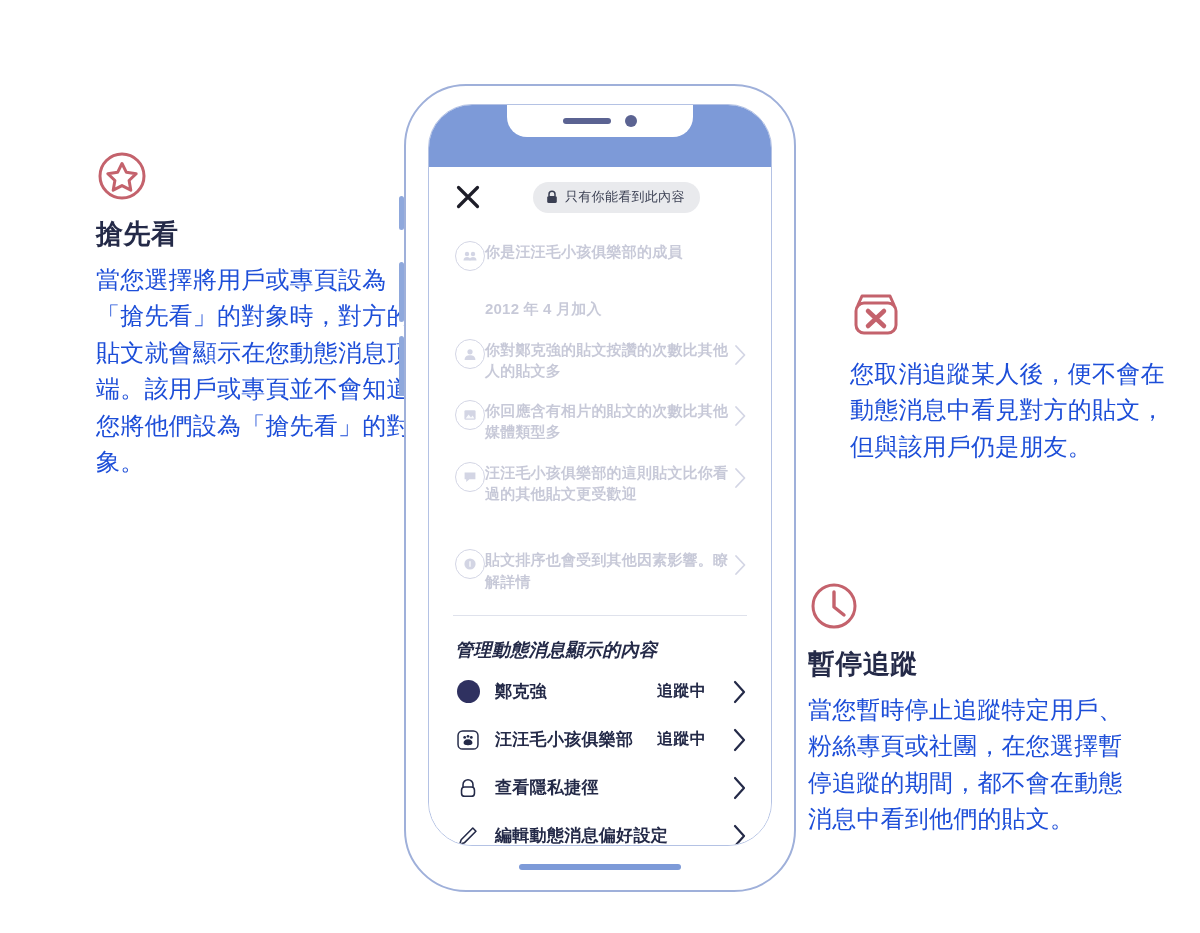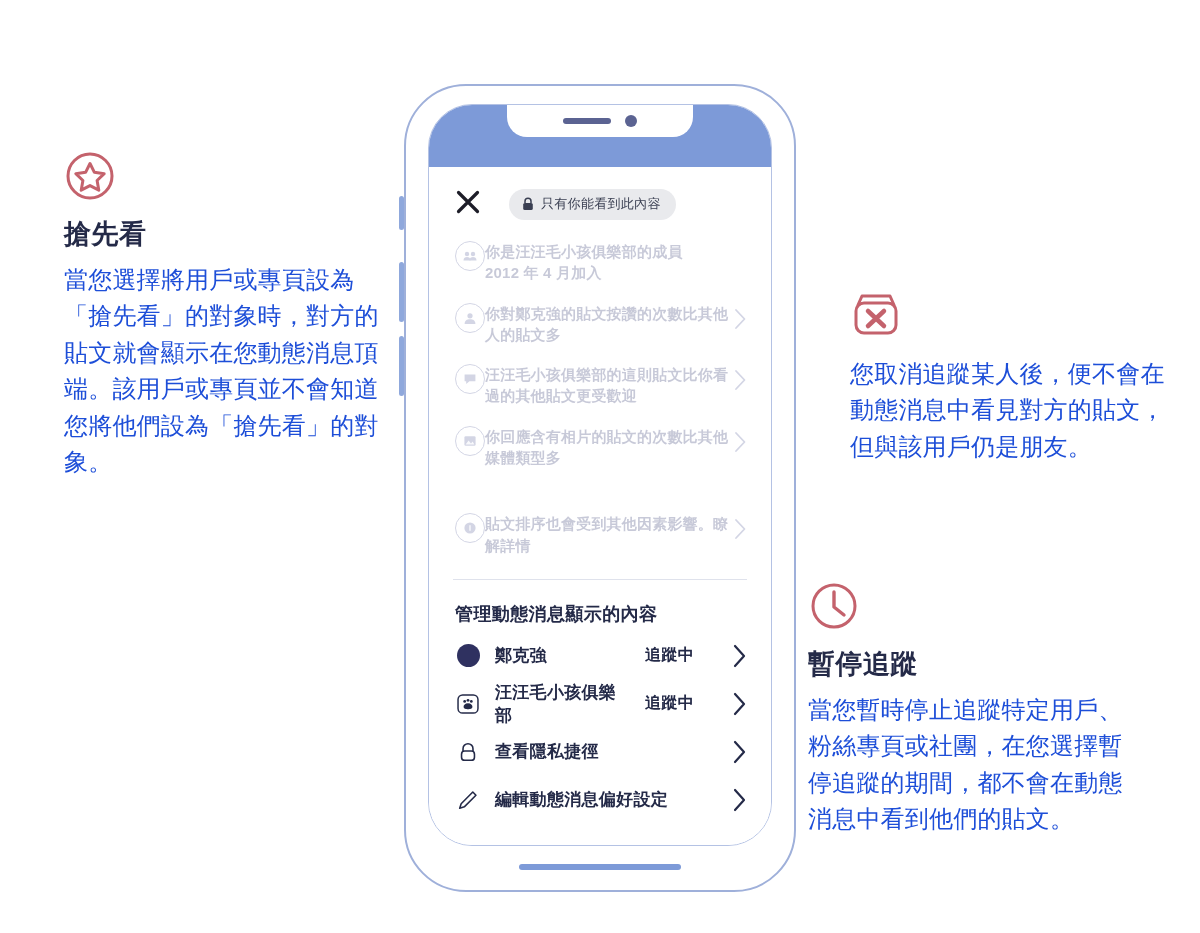--- a/index.html
+++ b/index.html
@@ -40,21 +40,21 @@
     line-height: 1.25;
   }
 
   .explainer p {
     font-size: 24px;
     line-height: 1.52;
     color: #1d4ed8;
     letter-spacing: 0.2px;
   }
 
-  #block-see-first  { left: 64px;  top: 150px;  width: 318px; }
+  #block-see-first  { left: 96px;  top: 150px;  width: 318px; }
   #block-hide       { left: 82px;  top: 577px;  width: 330px; }
   #block-unfollow   { left: 850px; top: 288px;  width: 318px; }
   #block-snooze     { left: 808px; top: 580px;  width: 320px; }
 
   
   .phone-wrap {
     position: absolute;
     left: 404px;
     top: 84px;
     width: 392px;
@@ -140,23 +140,24 @@
     bottom: 22px;
     width: 162px;
     height: 6px;
     border-radius: 3px;
     background: #7d9ad8;
   }
 
   
   .app-header {
     display: flex;
-    align-items: flex-start;
+    align-items: center;
     height: 58px;
-    padding-top: 22px;
+    padding-top: 2px;
+    gap: 24px;
   }
   .close-x {
     width: 26px; height: 26px;
     flex: 0 0 auto;
     margin-left: 4px;
   }
   .privacy-pill {
     margin-left: 28px;
     display: inline-flex;
     align-items: center;
@@ -198,21 +199,21 @@
   .insight-icon svg { width: 16px; height: 16px; display: block; }
 
   .insight-text {
     flex: 1 1 auto;
     font-size: 15px;
     line-height: 1.42;
     color: #4a5080;
     letter-spacing: 0.2px;
     padding-top: 1px;
   }
-  .insight-text .sub { display: block; }
+  .insight-text .sub { display: block; margin-top: 36px; }
 
   .chev {
     flex: 0 0 auto;
     width: 13px; height: 22px;
     margin-top: 6px;
     margin-left: 4px;
   }
 
   .divider {
     height: 1px;
@@ -220,20 +221,21 @@
     margin: 14px 2px 0 2px;
   }
 
   
   .manage-title {
     font-size: 18px;
     font-weight: bold;
     color: #242a48;
     letter-spacing: 0.4px;
     margin: 22px 0 6px 4px;
+    font-style: italic;
   }
 
   .manage-row {
     display: flex;
     align-items: center;
     gap: 14px;
     height: 48px;
     padding: 0 2px 0 4px;
   }
   .manage-row .row-icon {
@@ -254,21 +256,21 @@
     font-size: 17px;
     font-weight: bold;
     color: #242a48;
     letter-spacing: 0.3px;
   }
   .row-status {
     flex: 0 0 auto;
     font-size: 16px;
     font-weight: bold;
     color: #242a48;
-    margin-right: 24px;
+    margin-right: 12px;
     letter-spacing: 0.3px;
   }
   .row-chev { flex: 0 0 auto; width: 15px; height: 26px; }
 </style>
 </head>
 <body>
 
 <div class="stage">
 
   <section class="explainer" id="block-see-first">
@@ -355,37 +357,37 @@
             </span>
             <span class="insight-text">你對鄭克強的貼文按讚的次數比其他人的貼文多</span>
             <svg class="chev" viewBox="0 0 13 22">
               <path d="M2 2 L10.5 11 L2 20" fill="none" stroke="#6f76a8" stroke-width="1.8" stroke-linecap="round" stroke-linejoin="round"></path>
             </svg>
           </div>
 
           <div class="insight-row">
             <span class="insight-icon">
               <svg viewBox="0 0 16 16">
-                <path d="M2.6 3.4 H13.4 V10.2 H7.4 L4.2 13 V10.2 H2.6 Z" fill="#6f76a8"></path>
+                <rect x="2.4" y="3.2" width="11.2" height="9.6" rx="1.4" fill="#6f76a8"></rect>
+                <path d="M3.6 11.6 L6.6 7.6 L9 10.4 L10.6 8.6 L12.4 11.6 Z" fill="#eef0f8"></path>
               </svg>
             </span>
-            <span class="insight-text">汪汪毛小孩俱樂部的這則貼文比你看過的其他貼文更受歡迎</span>
+            <span class="insight-text">你回應含有相片的貼文的次數比其他媒體類型多</span>
             <svg class="chev" viewBox="0 0 13 22">
               <path d="M2 2 L10.5 11 L2 20" fill="none" stroke="#6f76a8" stroke-width="1.8" stroke-linecap="round" stroke-linejoin="round"></path>
             </svg>
           </div>
 
           <div class="insight-row">
             <span class="insight-icon">
               <svg viewBox="0 0 16 16">
-                <rect x="2.4" y="3.2" width="11.2" height="9.6" rx="1.4" fill="#6f76a8"></rect>
-                <path d="M3.6 11.6 L6.6 7.6 L9 10.4 L10.6 8.6 L12.4 11.6 Z" fill="#eef0f8"></path>
+                <path d="M2.6 3.4 H13.4 V10.2 H7.4 L4.2 13 V10.2 H2.6 Z" fill="#6f76a8"></path>
               </svg>
             </span>
-            <span class="insight-text">你回應含有相片的貼文的次數比其他媒體類型多</span>
+            <span class="insight-text">汪汪毛小孩俱樂部的這則貼文比你看過的其他貼文更受歡迎</span>
             <svg class="chev" viewBox="0 0 13 22">
               <path d="M2 2 L10.5 11 L2 20" fill="none" stroke="#6f76a8" stroke-width="1.8" stroke-linecap="round" stroke-linejoin="round"></path>
             </svg>
           </div>
 
           <div class="insight-row spaced">
             <span class="insight-icon">
               <svg viewBox="0 0 16 16">
                 <circle cx="8" cy="8" r="5.6" fill="#6f76a8"></circle>
                 <rect x="7.3" y="5" width="1.4" height="6" rx="0.7" fill="#eef0f8"></rect>

